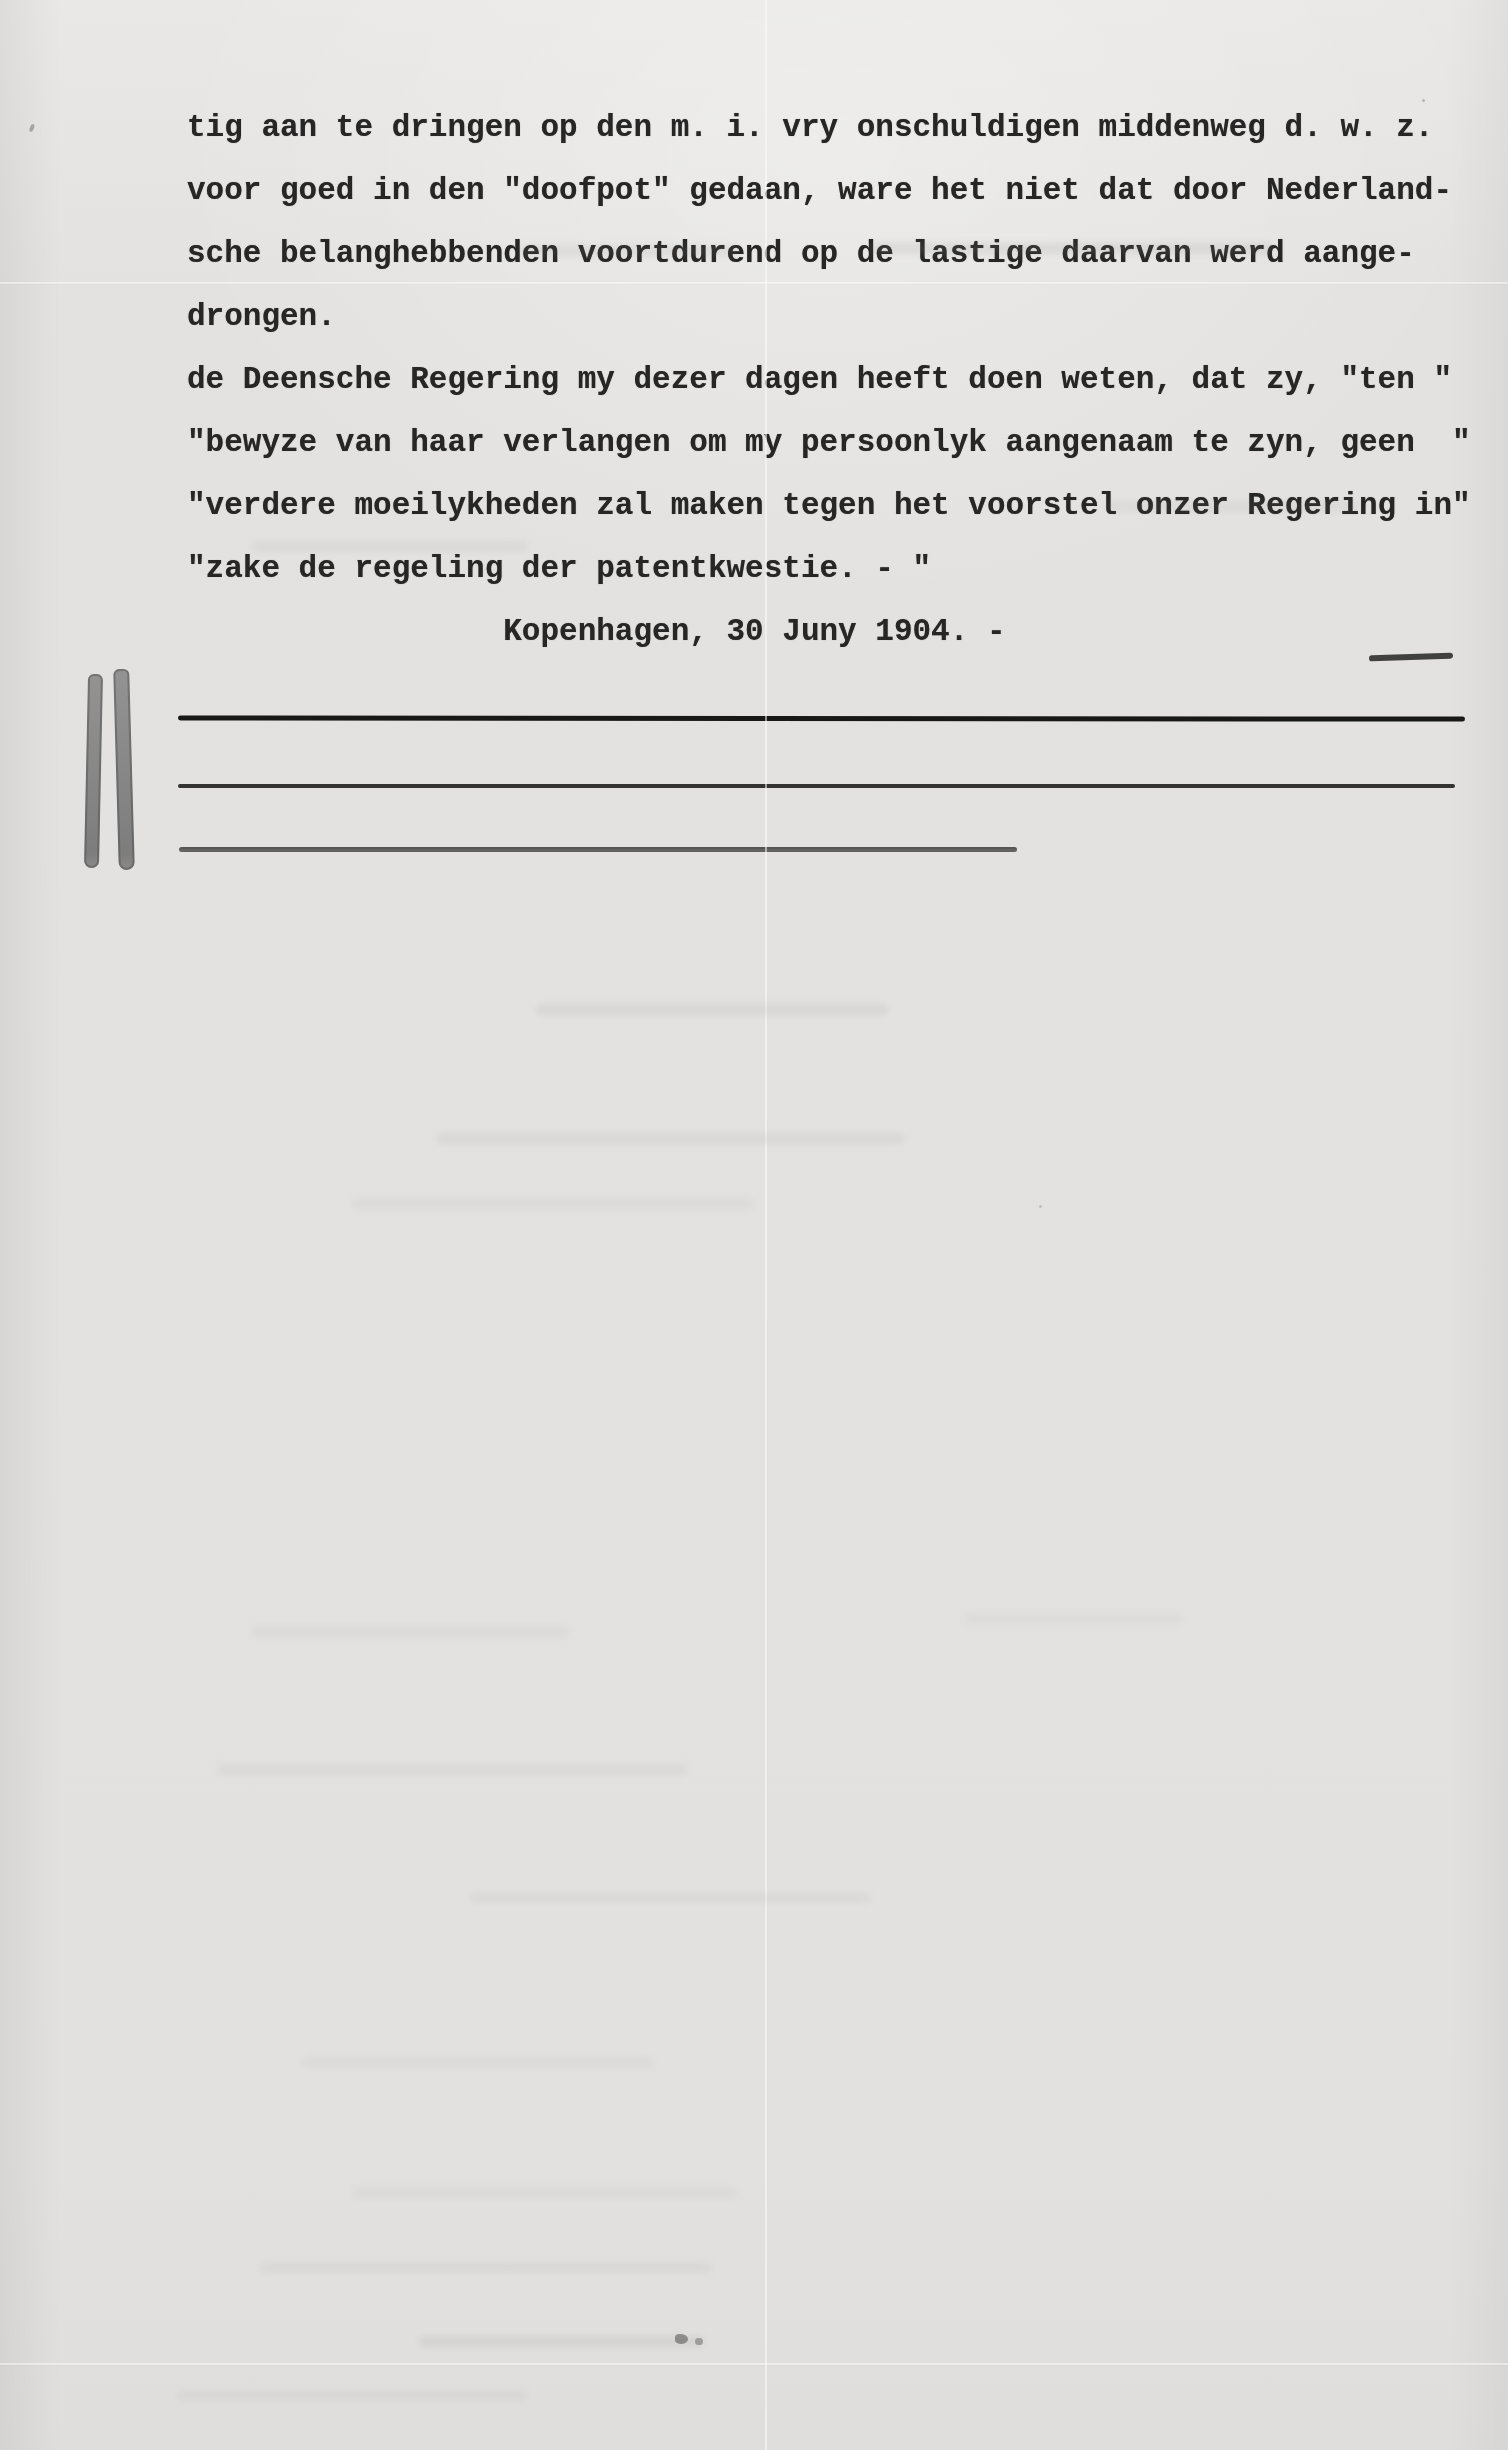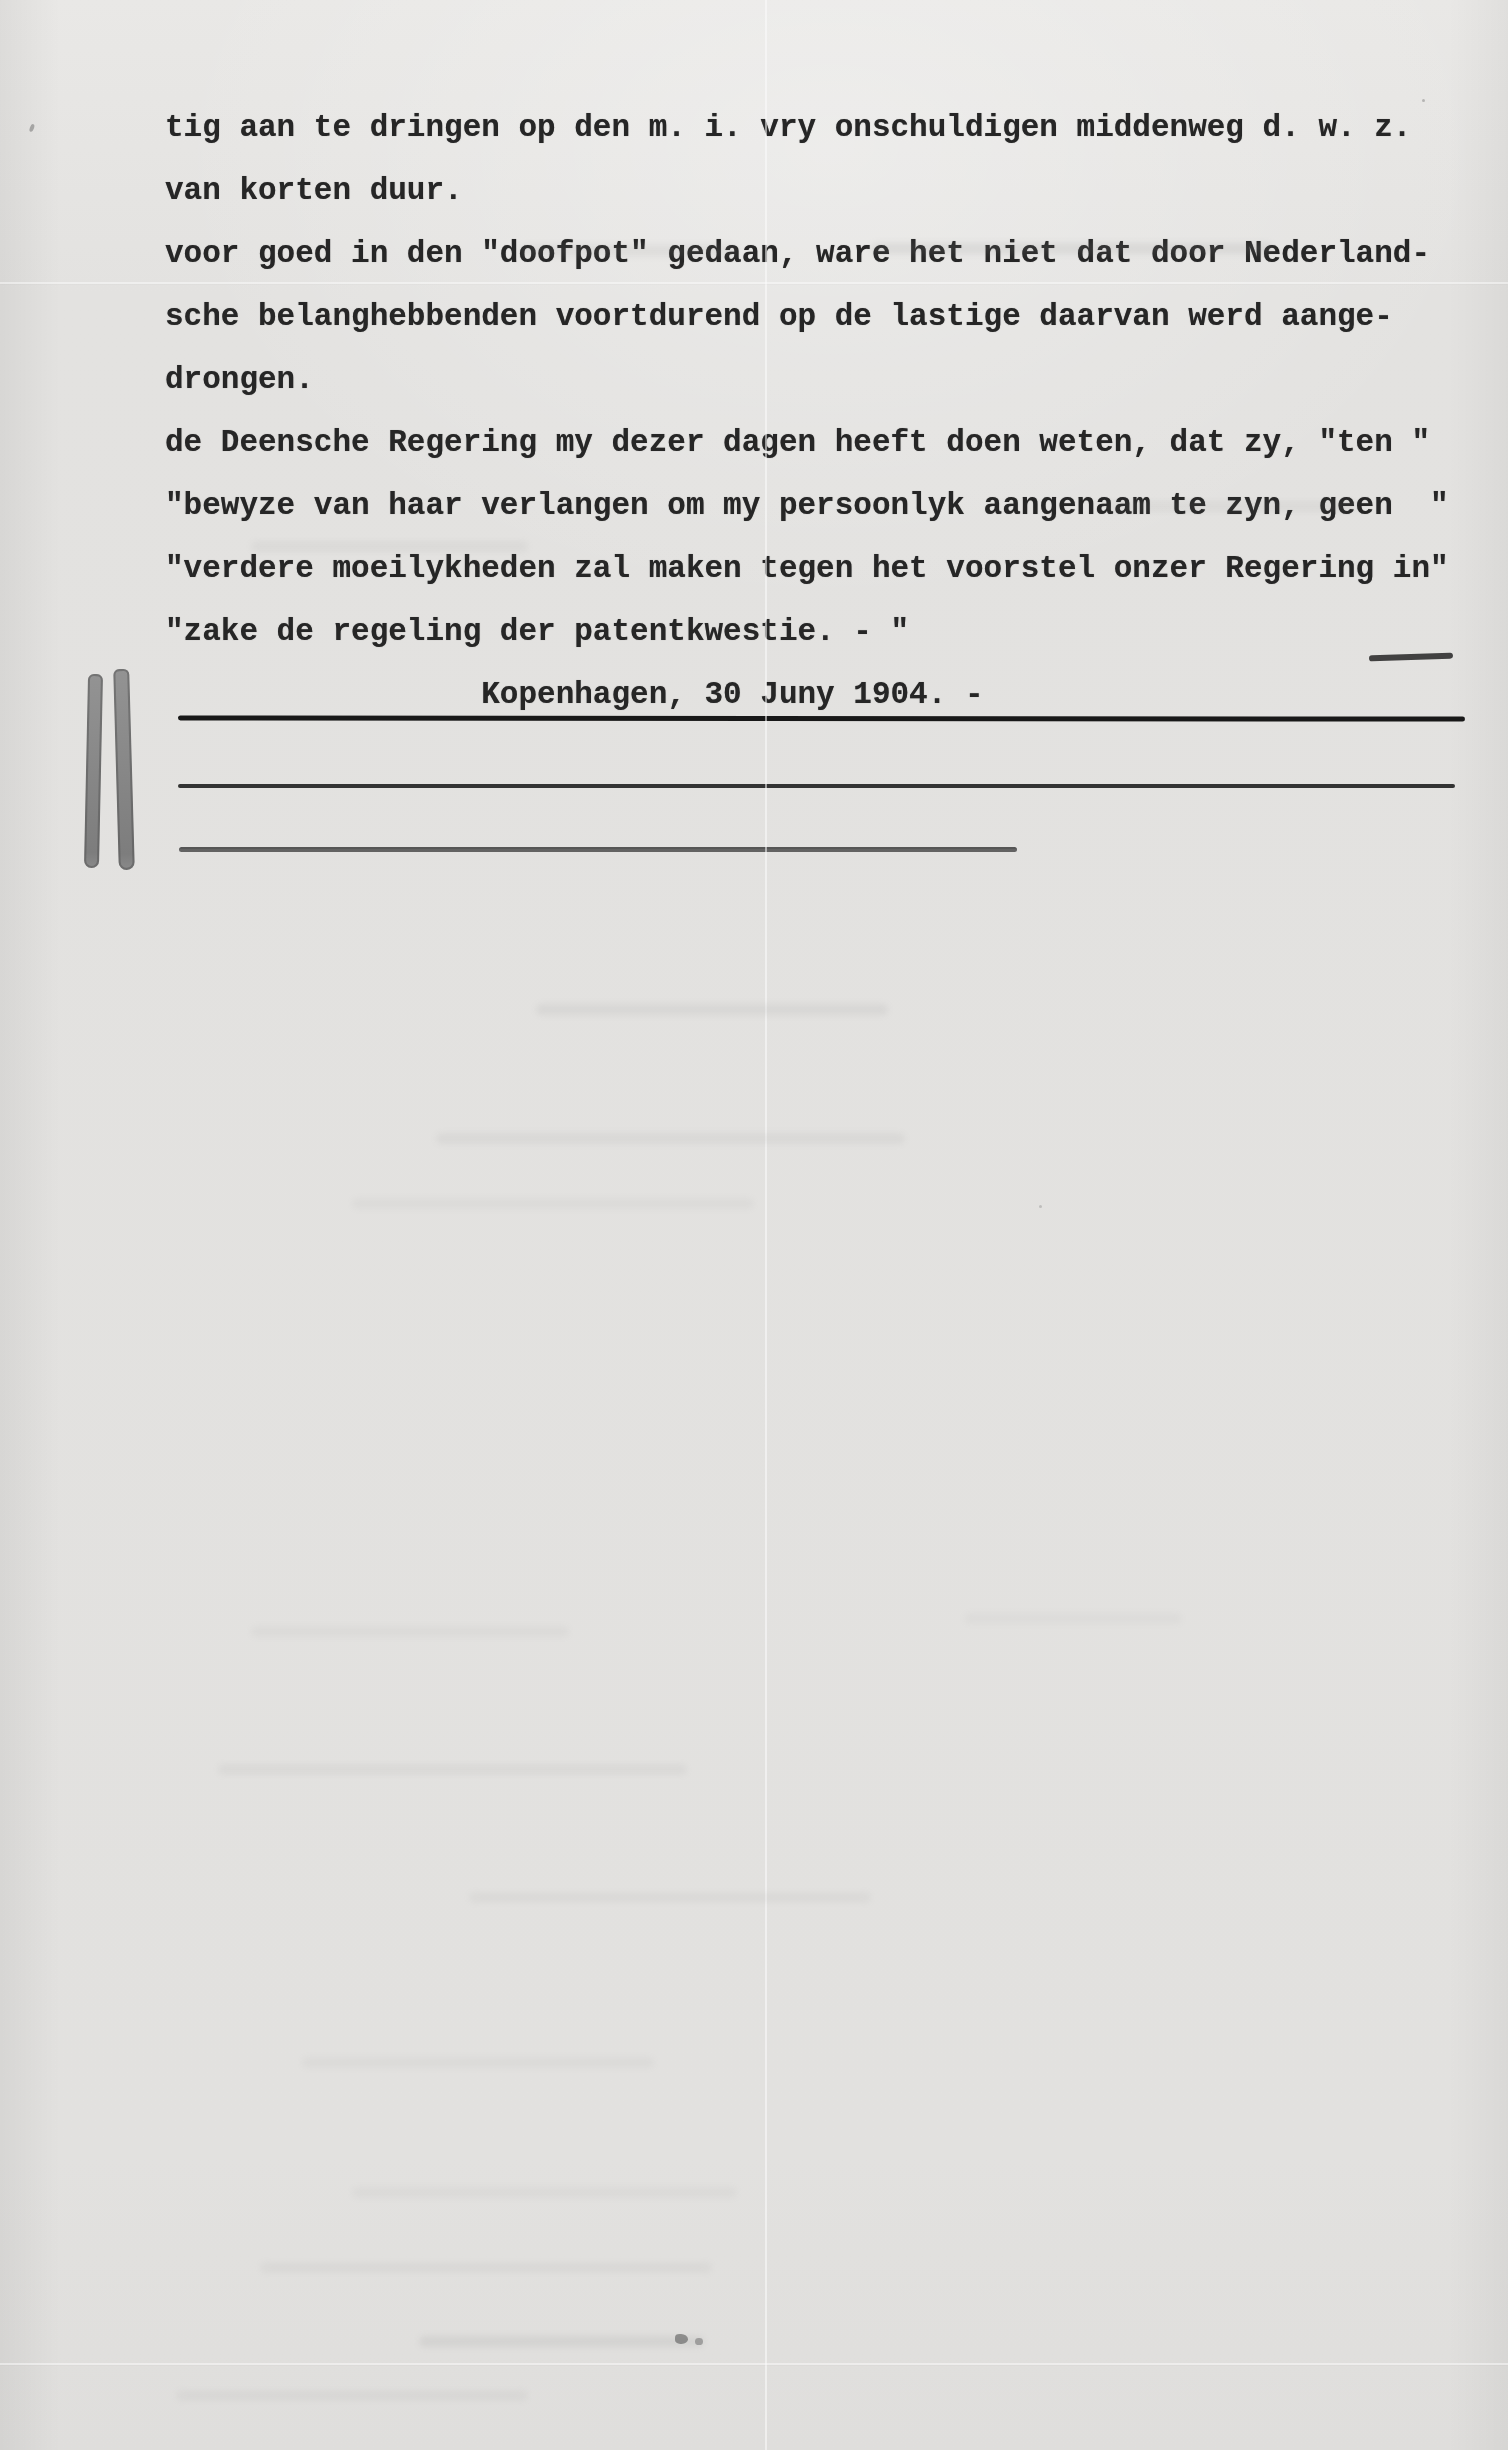--- a/index.html
+++ b/index.html
@@ -6,21 +6,21 @@
   html,body{margin:0;padding:0;}
   body{
     width:1508px;height:2450px;position:relative;overflow:hidden;
     background-color:#e4e3e1;
     background-image:
       radial-gradient(1089px 754px at 55% 6%, rgba(255,255,255,.28), rgba(255,255,255,0) 62%),
       linear-gradient(90deg, rgba(0,0,0,.05) 0%, rgba(0,0,0,0) 4%, rgba(0,0,0,0) 96%, rgba(0,0,0,.04) 100%),
       linear-gradient(180deg, #e9e8e6 0%, #e3e2e0 12%, #e2e1df 88%, #dfdedc 100%);
     font-family:"Liberation Mono","DejaVu Sans Mono",monospace;
   }
-  .text-block{position:absolute;left:165px;top:96px;}
+  .text-block{position:absolute;left:187px;top:96px;}
   .line{
     white-space:pre;
     font:700 31px/63px "Liberation Mono","DejaVu Sans Mono",monospace;
     color:#262626;
     text-shadow:0 0 0.8px rgba(40,40,40,.5);
   }
   .line:nth-child(13){margin-top:23.5px;}
   .rule{position:absolute;background:#1c1c1c;border-radius:2.5px;}
   .rule-ten{left:1369px;top:654px;width:84px;height:5.9px;background:#303030;opacity:.9;transform:rotate(-2deg);border-radius:3.4px;}
   .rule-geen{left:178px;top:716px;width:1287px;height:5px;background:#181818;transform:rotate(.05deg);}
@@ -40,21 +40,20 @@
   .fold-h1{top:282px;}
   .fold-h2{top:2363px;}
   .ghost{position:absolute;height:11px;border-radius:5.9px;background:#8a8a8a;opacity:.12;filter:blur(3.4px);}
   .speck{position:absolute;border-radius:50%;background:#6a6a6a;}
 </style>
 </head>
 <body>
 
 <div class="text-block">
     <div class="line">tig aan te dringen op den m. i. vry onschuldigen middenweg d. w. z.</div>
-    <div class="line">van korten duur.</div>
     <div class="line">voor goed in den "doofpot" gedaan, ware het niet dat door Nederland-</div>
     <div class="line">sche belanghebbenden voortdurend op de lastige daarvan werd aange-</div>
     <div class="line">drongen.</div>
     <div class="line">de Deensche Regering my dezer dagen heeft doen weten, dat zy, "ten "</div>
     <div class="line">"bewyze van haar verlangen om my persoonlyk aangenaam te zyn, geen  "</div>
     <div class="line">"verdere moeilykheden zal maken tegen het voorstel onzer Regering in"</div>
     <div class="line">"zake de regeling der patentkwestie. - "</div>
     <div class="line">                 Kopenhagen, 30 Juny 1904. -</div>
   </div>
 

